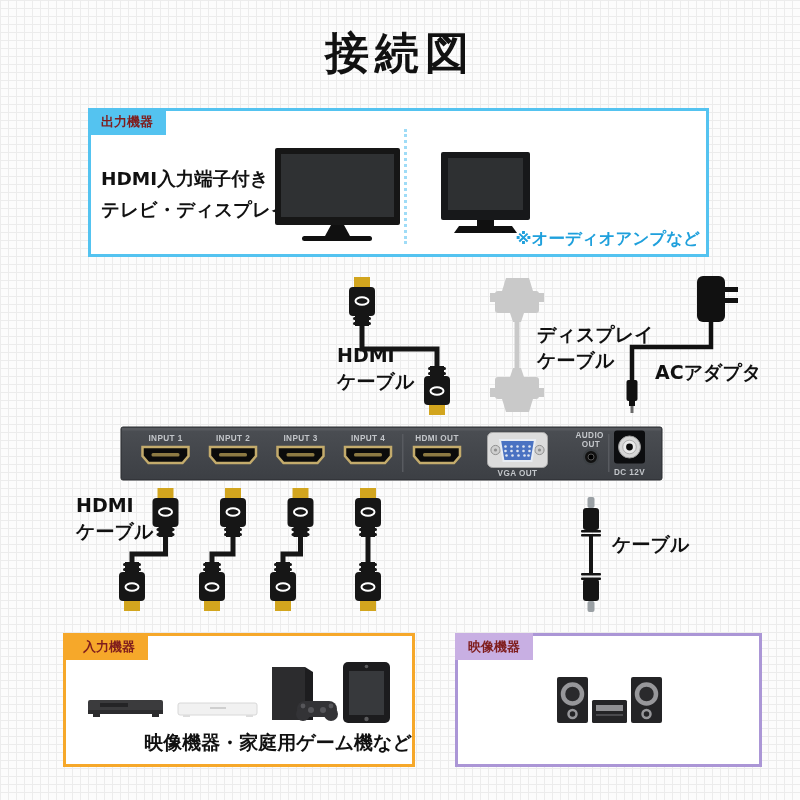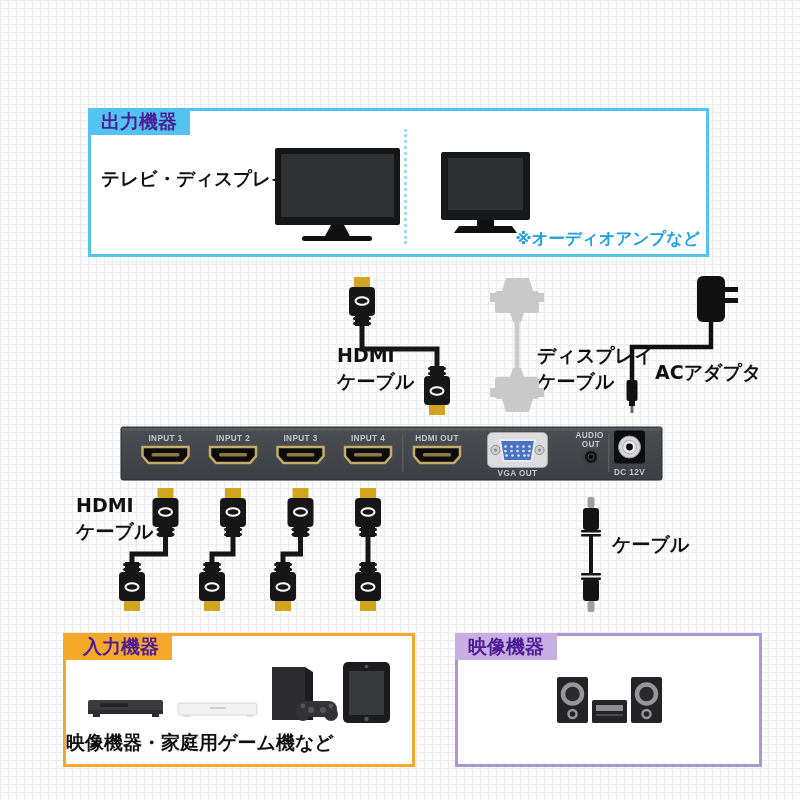--- a/index.html
+++ b/index.html
@@ -11,52 +11,54 @@
                      linear-gradient(90deg,#ececec 1px,transparent 1px);
     background-size:8px 8px;
   }
   .title{position:absolute;top:24px;left:0;width:100%;text-align:center;
     font-size:44px;font-weight:bold;letter-spacing:6px;color:#111;margin:0;}
   .box{position:absolute;background:#fff;}
   .output-box{left:88px;top:108px;width:615px;height:143px;border:3px solid #54c3f0;}
   .input-box{left:63px;top:633px;width:346px;height:128px;border:3px solid #f6a82a;}
   .audio-box{left:455px;top:633px;width:301px;height:128px;border:3px solid #ab96d6;}
   .tab{position:absolute;left:-3px;top:-3px;height:27px;line-height:27px;padding:0 13px;
-    font-size:19px;font-weight:bold;color:#4c1d95;white-space:nowrap;}
+    font-size:13px;font-weight:bold;color:#7f1d1d;white-space:nowrap;}
   .tab-blue{background:#54c3f0;}
   .tab-orange{background:#f6a82a;padding-left:20px;}
   .tab-purple{background:#c8afe3;}
   .dotted-divider{position:absolute;left:313px;top:18px;height:115px;width:0;
     border-left:3px dotted #9fdcf7;}
   .cap{position:absolute;font-weight:bold;color:#111;}
   .cap-left{left:10px;top:52px;font-size:18.5px;line-height:31px;}
   .cap-right{left:457px;top:40px;font-size:18px;line-height:21px;}
   .note{position:absolute;right:6px;bottom:4px;font-size:16.5px;font-weight:bold;color:#1fa0dc;}
-  .box-caption{position:absolute;left:0;right:0;bottom:8px;text-align:left;
+  .box-caption{position:absolute;left:0;right:0;bottom:8px;text-align:right;
     font-weight:bold;font-size:19px;color:#111;}
   .audio-box .box-caption{font-size:18px;}
   .lbl{position:absolute;font-weight:bold;color:#111;font-size:19px;line-height:26px;white-space:nowrap;}
   #lbl-hdmi-top{left:337px;top:342px;}
-  #lbl-display{left:537px;top:321px;margin-top:21px;}
+  #lbl-display{left:537px;top:321px;}
   #lbl-ac{left:655px;top:359px;text-align:center;}
   #lbl-hdmi-left{left:76px;top:492px;}
   #lbl-stereo{left:612px;top:532px;line-height:24px;}
   .art{position:absolute;left:0;top:0;width:800px;height:800px;}
   .art text{font-family:"Liberation Sans",sans-serif;font-weight:bold;fill:#c3c6ca;letter-spacing:.4px;}
 </style>
 </head>
 <body>
 
 <div class="stage">
 
+  <h1 class="title">接続図</h1>
 
   <div class="box output-box">
     <div class="tab tab-blue">出力機器</div>
     <div class="dotted-divider"></div>
     <div class="cap cap-left">
+      <div>HDMI入力端子付き</div>
       <div>テレビ・ディスプレイ</div>
     </div>
     <div class="note">※オーディオアンプなど</div>
   </div>
 
   <div class="box input-box">
     <div class="tab tab-orange">入力機器</div>
     <div class="box-caption">映像機器・家庭用ゲーム機など</div>
   </div>
 

